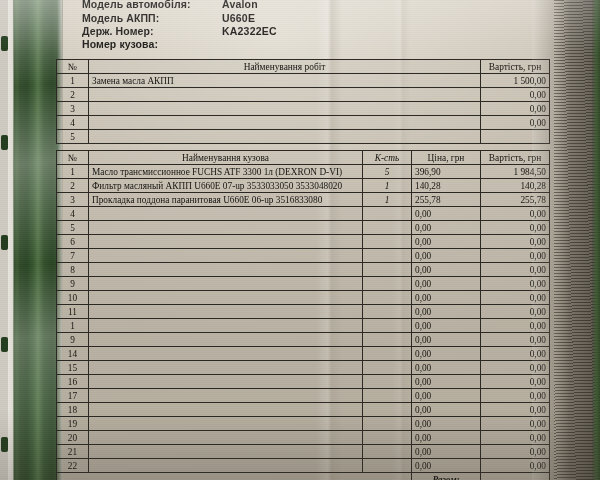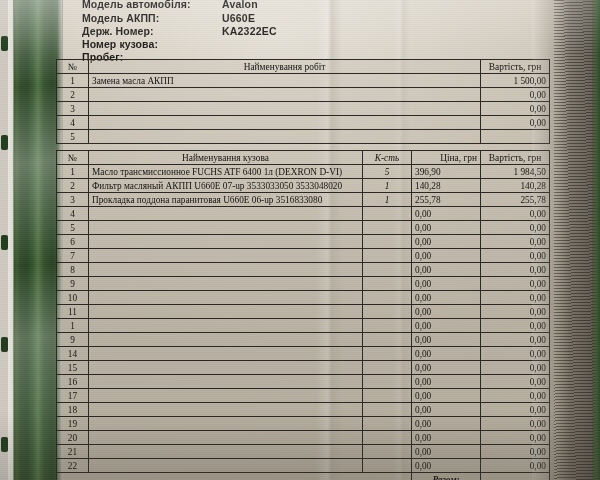--- a/index.html
+++ b/index.html
@@ -152,24 +152,20 @@
       <span class="val">U660E</span>
     </div>
     <div class="hrow">
       <span class="lab">Держ. Номер:</span>
       <span class="val">KA2322EC</span>
     </div>
     <div class="hrow">
       <span class="lab">Номер кузова:</span>
       <span class="val"></span>
     </div>
-    <div class="hrow">
-      <span class="lab">Пробег:</span>
-      <span class="val"></span>
-    </div>
   </div>
 
   <table class="tbl soft" id="tbl-works">
     <thead>
       <tr>
         <th class="c-num">№</th>
         <th class="c-name">Найменування робіт</th>
         <th class="c-sum" style="text-align:center">Вартість, грн</th>
       </tr>
     </thead>
@@ -201,28 +197,28 @@
         </tr>
       </tbody>
   </table>
 
   <table class="tbl soft" id="tbl-goods">
     <thead>
       <tr>
         <th class="c-num">№</th>
         <th class="c-name">Найменування кузова</th>
         <th class="c-qty">К-сть</th>
-        <th class="c-price" style="text-align:right">Ціна, грн</th>
+        <th class="c-price" style="text-align:center">Ціна, грн</th>
         <th class="c-sum" style="text-align:center">Вартість, грн</th>
       </tr>
     </thead>
     <tbody id="goods-body">
         <tr>
           <td class="c-num">1</td>
-          <td class="c-name">Масло трансмиссионное FUCHS ATF 6400 1л (DEXRON D-VI)</td>
+          <td class="c-name">Масло трансмиссионное FUCHS ATF 3300 1л (DEXRON D-VI)</td>
           <td class="c-qty">5</td>
           <td class="c-price">396,90</td>
           <td class="c-sum">1 984,50</td>
         </tr>
         <tr>
           <td class="c-num">2</td>
           <td class="c-name">Фильтр масляный АКПП U660E 07-up 3533033050 3533048020</td>
           <td class="c-qty">1</td>
           <td class="c-price">140,28</td>
           <td class="c-sum">140,28</td>

